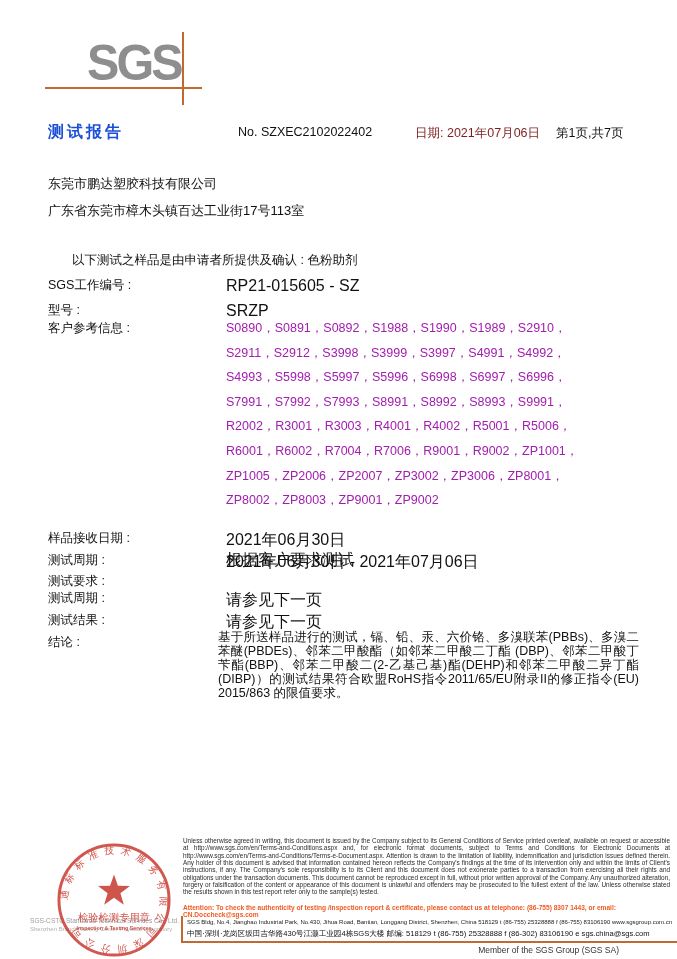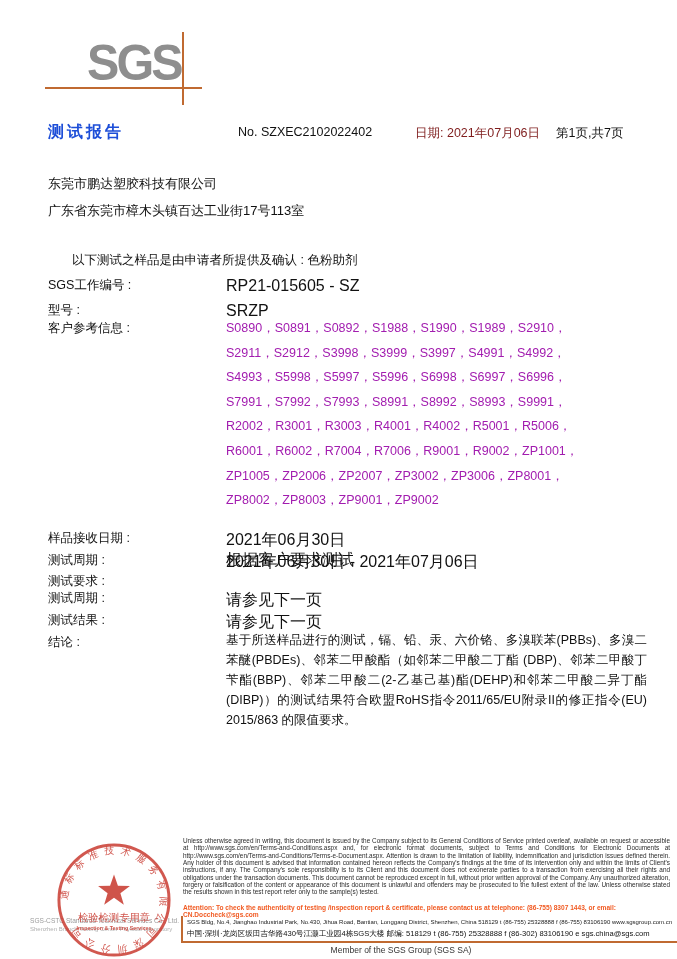--- a/index.html
+++ b/index.html
@@ -33,22 +33,22 @@
   .applicant { position:absolute; left:48px; top:170px; font-size:13px; line-height:27px; color:#111; }
 
   
   .sample-statement { position:absolute; left:48px; top:252px; font-size:12.5px; color:#111;margin-left:24px; }
 
   
   .flabel { position:absolute; left:48px; font-size:12.5px; color:#111; }
   .fvalue { position:absolute; left:226px; font-size:16px; color:#111; }
   .ref-lines { position:absolute; left:226px; top:316px; font-size:12.5px; line-height:24.6px; color:#a21caf; }
   .conclusion-value {
-    position:absolute; left:226px; top:630px; width:421px;
-    font-size:12.5px; line-height:20px; color:#111; text-align:justify;
+    position:absolute; left:218px; top:630px; width:421px;
+    font-size:12.5px; line-height:14px; color:#111; text-align:justify;
   }
 
   
   .disclaimer {
     position:absolute; left:183px; top:837px; width:487px;
     font-size:6.4px; line-height:7.35px; color:#2b2b2b; text-align:justify;
   }
   .attention {
     position:absolute; left:183px; top:904px; width:487px;
     font-size:6.6px; line-height:7.4px; font-weight:bold; color:#f15a22;
@@ -58,21 +58,21 @@
     font-size:6px; color:#222; white-space:nowrap; overflow:hidden;
   }
   .address-cn {
     position:absolute; left:187px; top:929px; width:488px;
     font-size:7.6px; color:#111; white-space:nowrap; overflow:hidden;
   }
   .footer-vline { position:absolute; left:181px; top:916px; width:2px; height:25px; background:#c06a31; }
   .footer-hline { position:absolute; left:181px; top:941px; width:496px; height:2px; background:#c06a31; }
   .member-note {
     position:absolute; left:183px; top:945px; width:436px;
-    text-align:center; font-size:8.5px; color:#333;
+    text-align:right; font-size:8.5px; color:#333;
   }
 
   .lab-lines { position:absolute; left:30px; top:917px; width:165px; color:#9c9c9c; }
   .lab-name   { font-size:6.6px; line-height:8px; }
   .lab-branch { font-size:6px; line-height:8px; color:#b0b0b0; }
 
   .seal { position:absolute; left:55px; top:841px; width:118px; height:118px; opacity:0.93; }
 </style>
 </head>
 <body>

